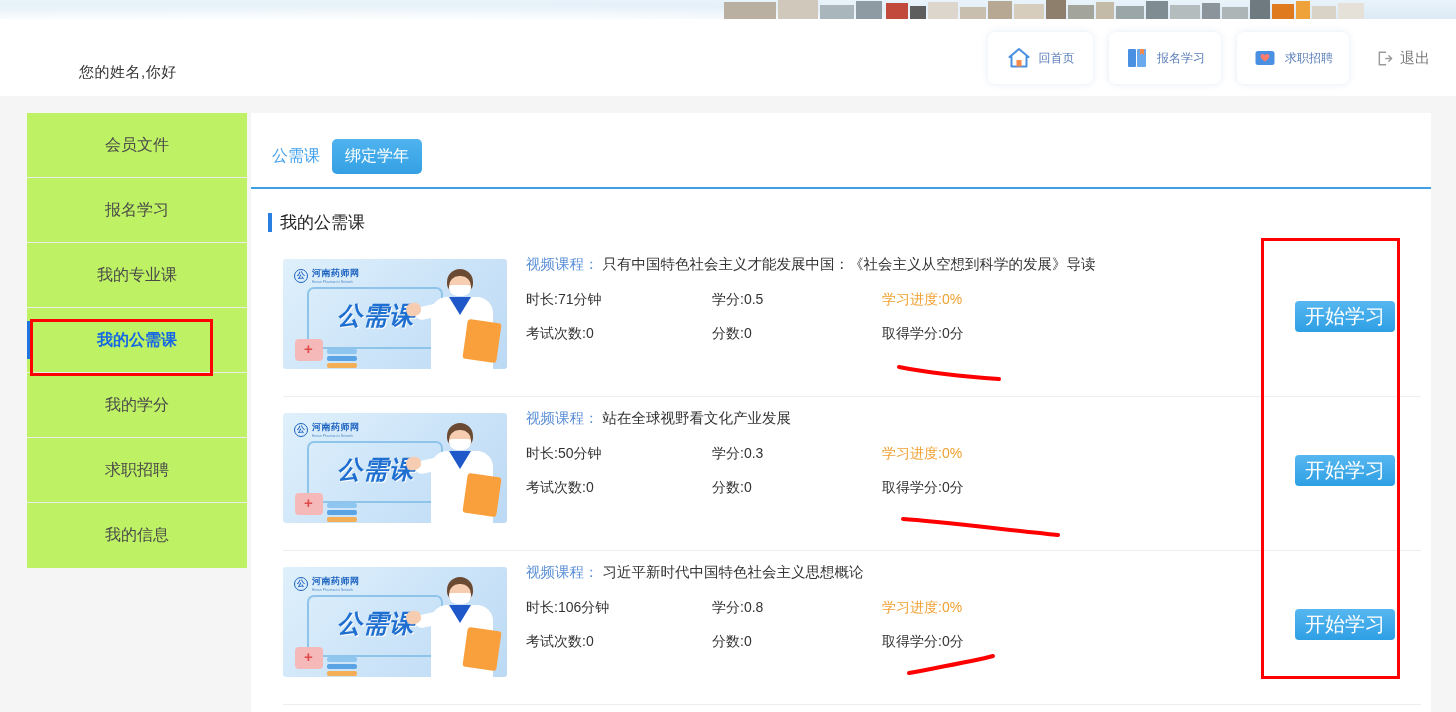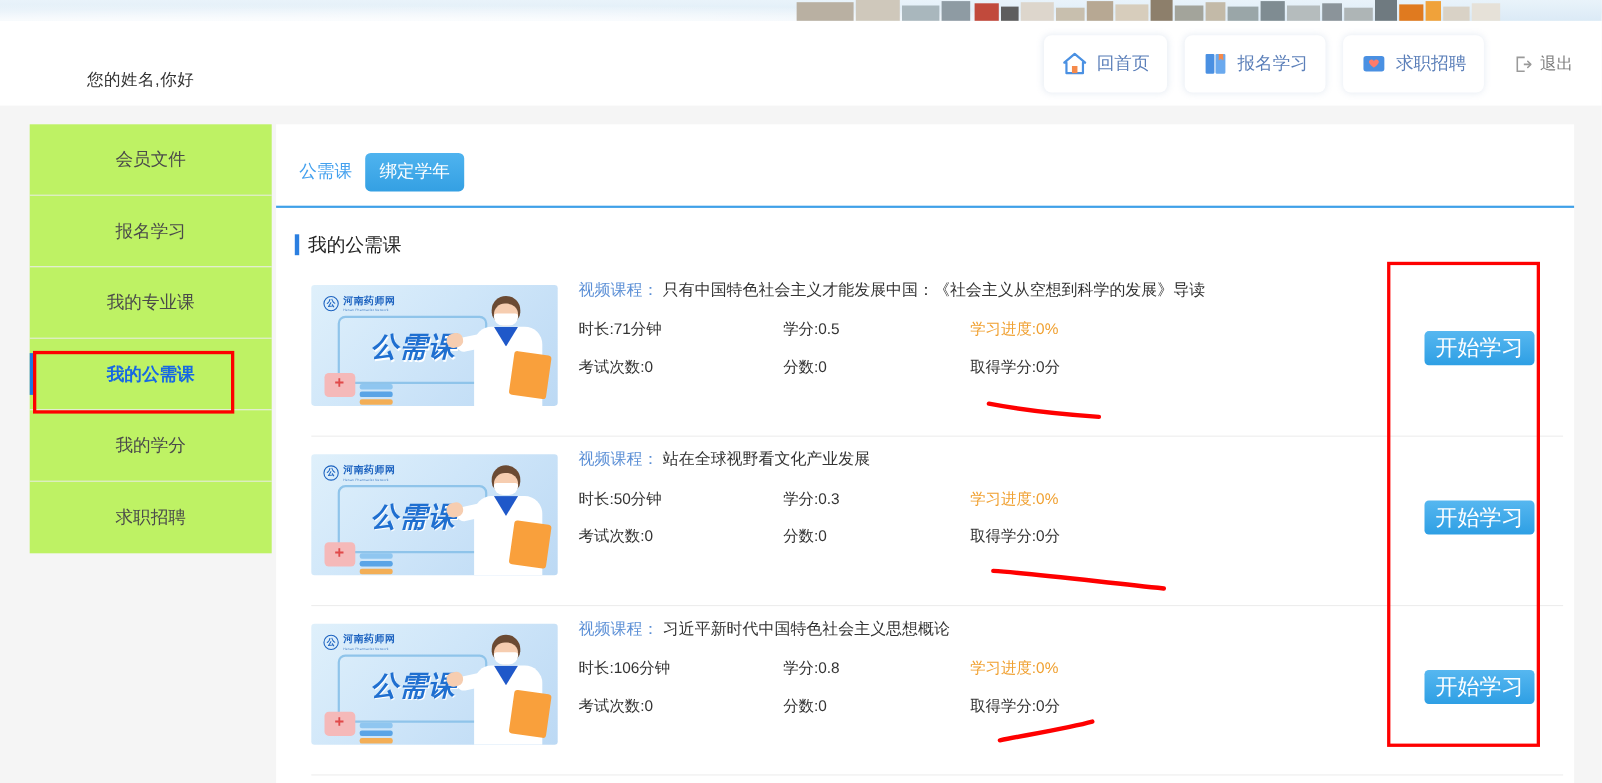--- a/index.html
+++ b/index.html
@@ -35,21 +35,21 @@
     font-size: 15px; color: #333; letter-spacing: .5px;
   }
   .navbtns { position: absolute; right: 16px; top: 13px; display: flex; align-items: center; gap: 16px; }
   .navbtn {
     height: 52px; min-width: 105px; padding: 0 16px;
     background: #fff; border-radius: 7px;
     box-shadow: 0 0 7px rgba(120,150,190,.20);
     display: flex; align-items: center; justify-content: center; gap: 8px;
     cursor: pointer;
   }
-  .navbtn .lbl { font-size: 16px; color: #5b7fb9; white-space: nowrap; }
+  .navbtn .lbl { font-size: 12px; color: #5b7fb9; white-space: nowrap; }
   .logout {
     display: flex; align-items: center; gap: 6px; padding: 0 10px 0 6px;
     cursor: pointer; margin-left: 4px;
   }
   .logout .lbl { font-size: 15px; color: #7b7b7b; }
 
   
   .sidebar { position: absolute; left: 27px; top: 113px; width: 220px; }
   .side-item {
     position: relative; height: 65px; background: #bef264;
@@ -268,20 +268,23 @@
   </div>
   <div class="side-item active">
     <span>我的公需课</span>
   </div>
   <div class="side-item">
     <span>我的学分</span>
   </div>
   <div class="side-item">
     <span>求职招聘</span>
   </div>
+  <div class="side-item">
+    <span>我的信息</span>
+  </div>
 </nav>
 
 <main class="content">
 
   <div class="tabs">
     <div class="tab">公需课</div>
     <div class="tab pill">绑定学年</div>
   </div>
   <div class="tabs-rule"></div>
 

